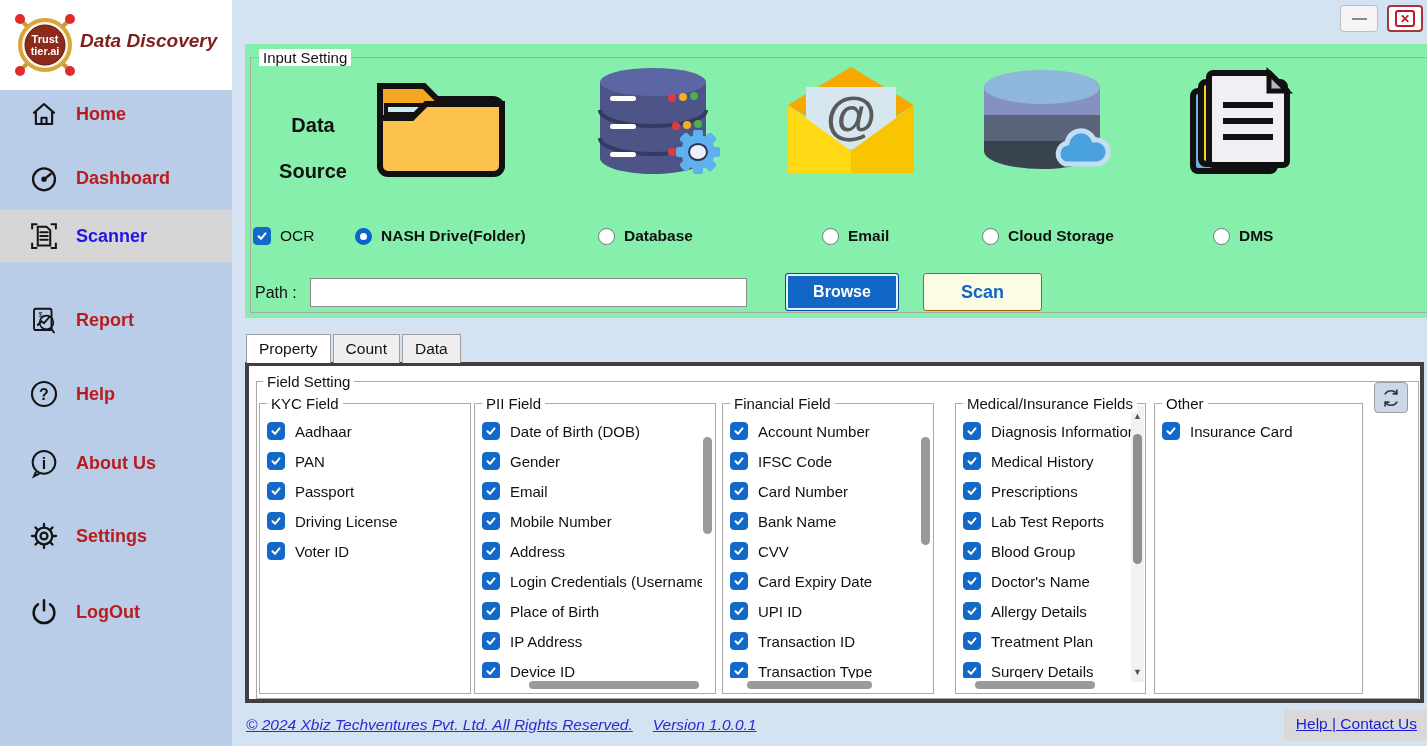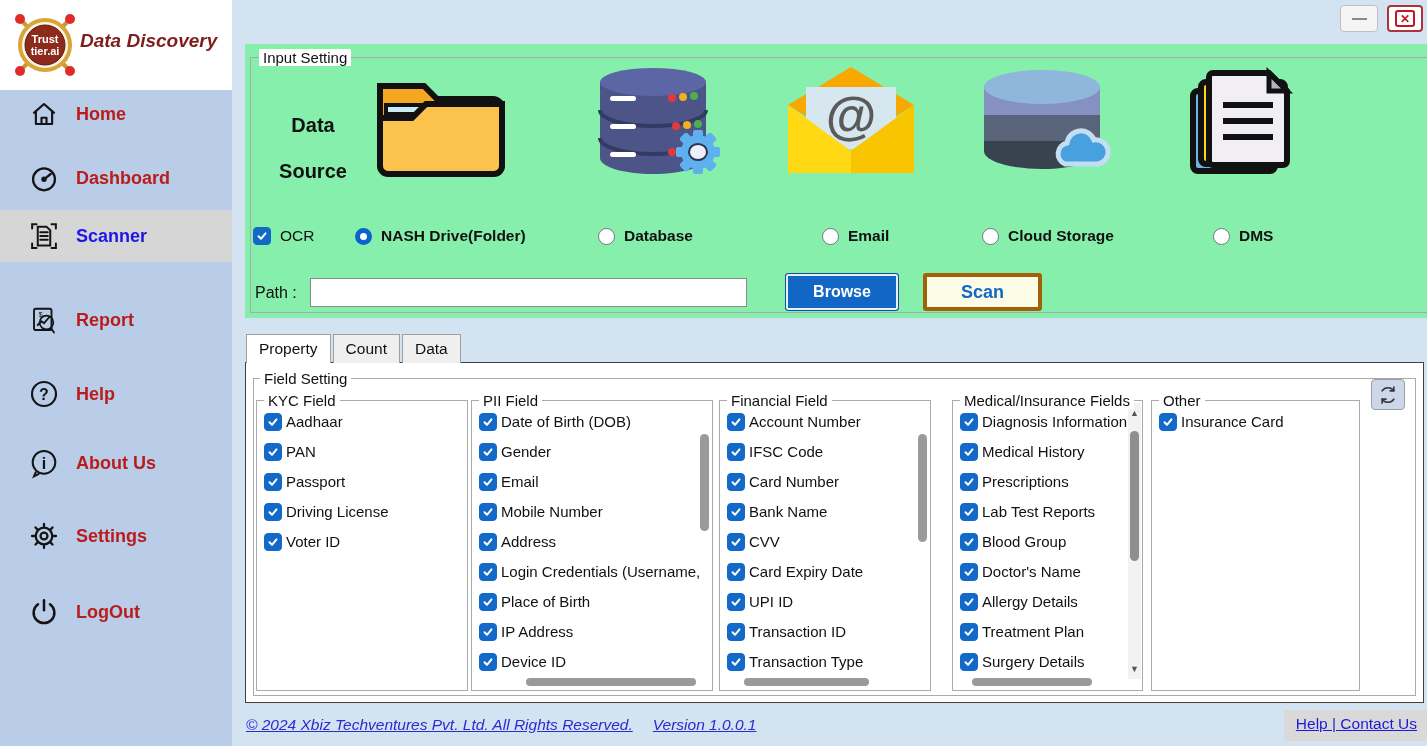--- a/index.html
+++ b/index.html
@@ -52,36 +52,36 @@
   #choice-ocr   { left:8px; }
   #choice-nash  { left:110px; }
   #choice-db    { left:353px; }
   #choice-email { left:577px; }
   #choice-cloud { left:737px; }
   #choice-dms   { left:968px; }
 
   .path-label { position:absolute; left:10px; top:240px; font-size:16px; }
   .path-input { position:absolute; left:65px; top:234px; width:437px; height:29px; border:1px solid #8a8a8a; background:#fff; font-size:15px; padding:0 8px; font-family:"Liberation Sans",sans-serif; }
   .btn-browse { position:absolute; left:540px; top:229px; width:114px; height:38px; background:#1266c5; color:#ffffff; font-size:16px; font-weight:bold; border:1px solid #0d4f9b; border-radius:3px; display:flex; align-items:center; justify-content:center; cursor:pointer; box-shadow:0 0 0 2px #e8f0fa inset; }
-  .btn-scan { position:absolute; left:678px; top:229px; width:119px; height:38px; background:#fcfce6; color:#1266c5; font-size:18px; font-weight:bold; border:4px solid #a16207; border-radius:3px; display:flex; align-items:center; justify-content:center; cursor:pointer; }
+  .btn-scan { position:absolute; left:678px; top:229px; width:119px; height:38px; background:#fcfce6; color:#1266c5; font-size:18px; font-weight:bold; border:1px solid #a16207; border-radius:3px; display:flex; align-items:center; justify-content:center; cursor:pointer; }
 
   
   .tabstrip { position:absolute; left:246px; top:337px; height:26px; display:flex; align-items:flex-end; z-index:3; }
   .tab { height:23px; padding:14px 12px; background:#efefef; border:1px solid #9f9f9f; border-bottom:none; font-size:15.5px; display:flex; align-items:center; cursor:pointer; margin-right:2px; }
   .tab.active { height:26px; background:#ffffff; position:relative; z-index:4; }
 
   
-  #tab-page { position:absolute; left:245px; top:362px; width:1179px; height:341px; background:#ffffff; border:1px solid #404040; }
+  #tab-page { position:absolute; left:245px; top:362px; width:1179px; height:341px; background:#ffffff; border:4px solid #404040; }
   #fs-border { left:7px; top:15px; width:1163px; height:318px; }
   #fs-legend { left:14px; top:7px; }
   .fcol { position:absolute; top:28px; height:300px; background:#fff; }
   .fcol .col-border { left:0; top:9px; right:0; bottom:0; }
   .fcol .col-legend { left:8px; top:1px; }
   .col-list { position:absolute; left:8px; top:22px; right:14px; bottom:16px; overflow:hidden; }
-  .field-item { height:30px; display:flex; align-items:flex-start; gap:4px; font-size:15px; white-space:nowrap; overflow:hidden; }
+  .field-item { height:30px; display:flex; align-items:center; gap:10px; font-size:15px; white-space:nowrap; overflow:hidden; }
   #col-kyc   { left:10px;  width:212px; }
   #col-pii   { left:225px; width:242px; }
   #col-fin   { left:473px; width:212px; }
   #col-med   { left:706px; width:191px; }
   #col-other { left:905px; width:209px; }
 
   .vthumb { position:absolute; width:9px; border-radius:5px; background:#9a9a9a; right:4px; cursor:pointer; }
   .hthumb { position:absolute; height:8px; border-radius:4px; background:#9a9a9a; bottom:5px; cursor:pointer; }
   .vtrack { position:absolute; right:2px; top:12px; bottom:12px; width:13px; background:#f2f2f2; }
   .sb-arrow { position:absolute; right:3px; width:11px; font-size:9px; color:#555; text-align:center; cursor:pointer; line-height:10px; }

